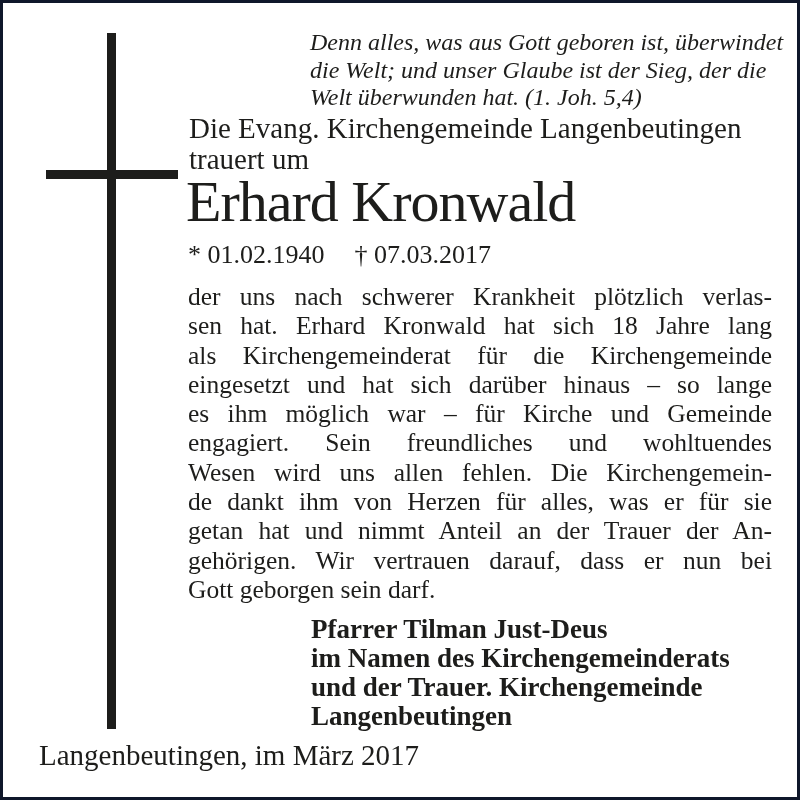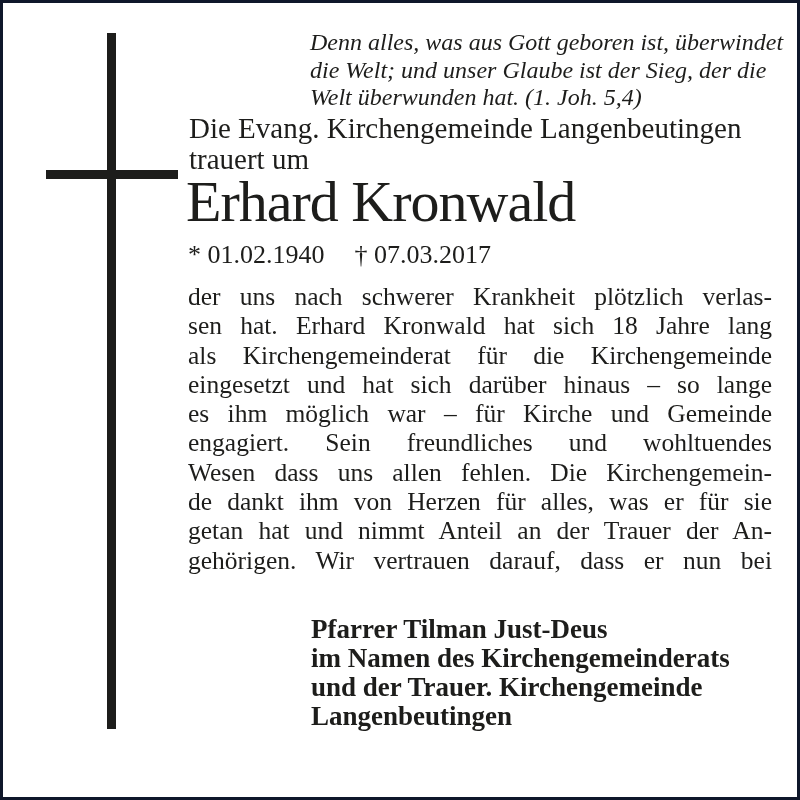--- a/index.html
+++ b/index.html
@@ -123,27 +123,29 @@
     <span>* 01.02.1940</span><span class="death">† 07.03.2017</span>
   </div>
 
   <div class="body-text">
     <div class="jline">der uns nach schwerer Krankheit plötzlich verlas-</div>
     <div class="jline">sen hat. Erhard Kronwald hat sich 18 Jahre lang</div>
     <div class="jline">als Kirchengemeinderat für die Kirchengemeinde</div>
     <div class="jline">eingesetzt und hat sich darüber hinaus – so lange</div>
     <div class="jline">es ihm möglich war – für Kirche und Gemeinde</div>
     <div class="jline">engagiert. Sein freundliches und wohltuendes</div>
-    <div class="jline">Wesen dass uns allen fehlen. Die Kirchengemein-</div>
+    <div class="jline">Wesen wird uns allen fehlen. Die Kirchengemein-</div>
     <div class="jline">de dankt ihm von Herzen für alles, was er für sie</div>
     <div class="jline">getan hat und nimmt Anteil an der Trauer der An-</div>
     <div class="jline">gehörigen. Wir vertrauen darauf, dass er nun bei</div>
+    <div class="lastline">Gott geborgen sein darf.</div>
   </div>
 
   <div class="signature">
     <div>Pfarrer Tilman Just-Deus</div>
     <div>im Namen des Kirchengemeinderats</div>
     <div>und der Trauer. Kirchengemeinde</div>
     <div>Langenbeutingen</div>
   </div>
 
+  <div class="dateline">Langenbeutingen, im März 2017</div>
 
 </div>
 
 </body></html>

